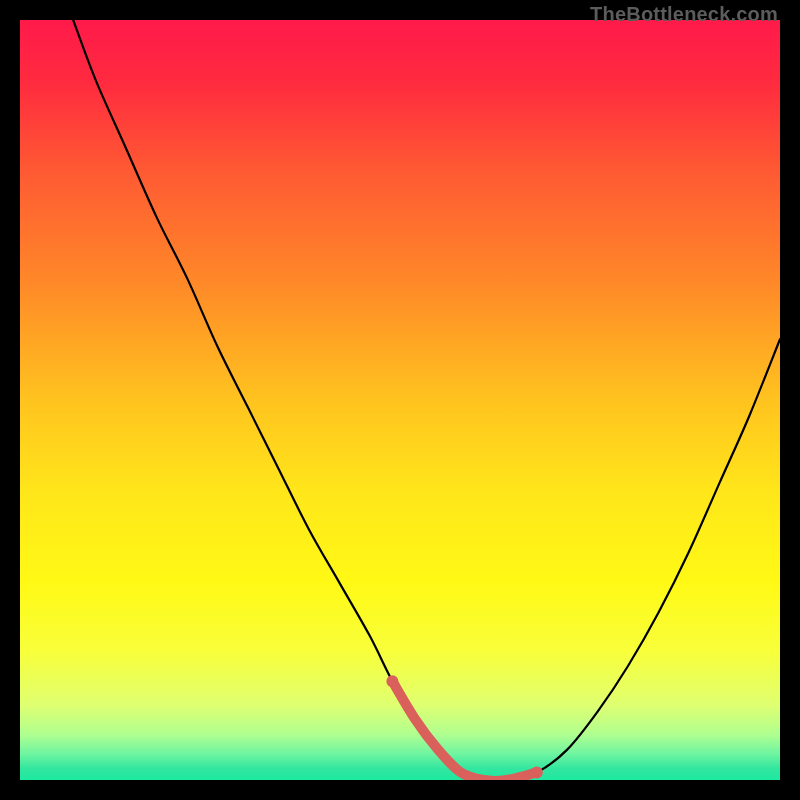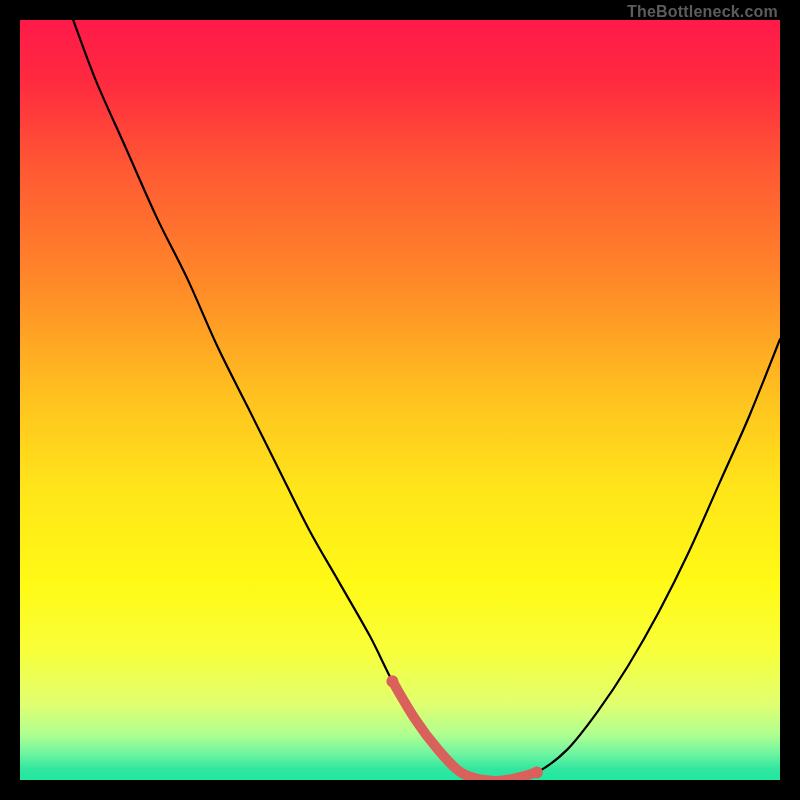--- a/index.html
+++ b/index.html
@@ -30,21 +30,21 @@
   }
   .curve {
     position: absolute;
     inset: 0;
   }
   .watermark {
     position: absolute;
     top: 3px;
     right: 22px;
     font-family: Arial, Helvetica, sans-serif;
-    font-size: 16px;
+    font-size: 20px;
     font-weight: bold;
     color: #5c5c5c;
     letter-spacing: 0.2px;
     user-select: none;
   }
   .overlay-segment {
     position: absolute;
     inset: 0;
   }
 </style>

